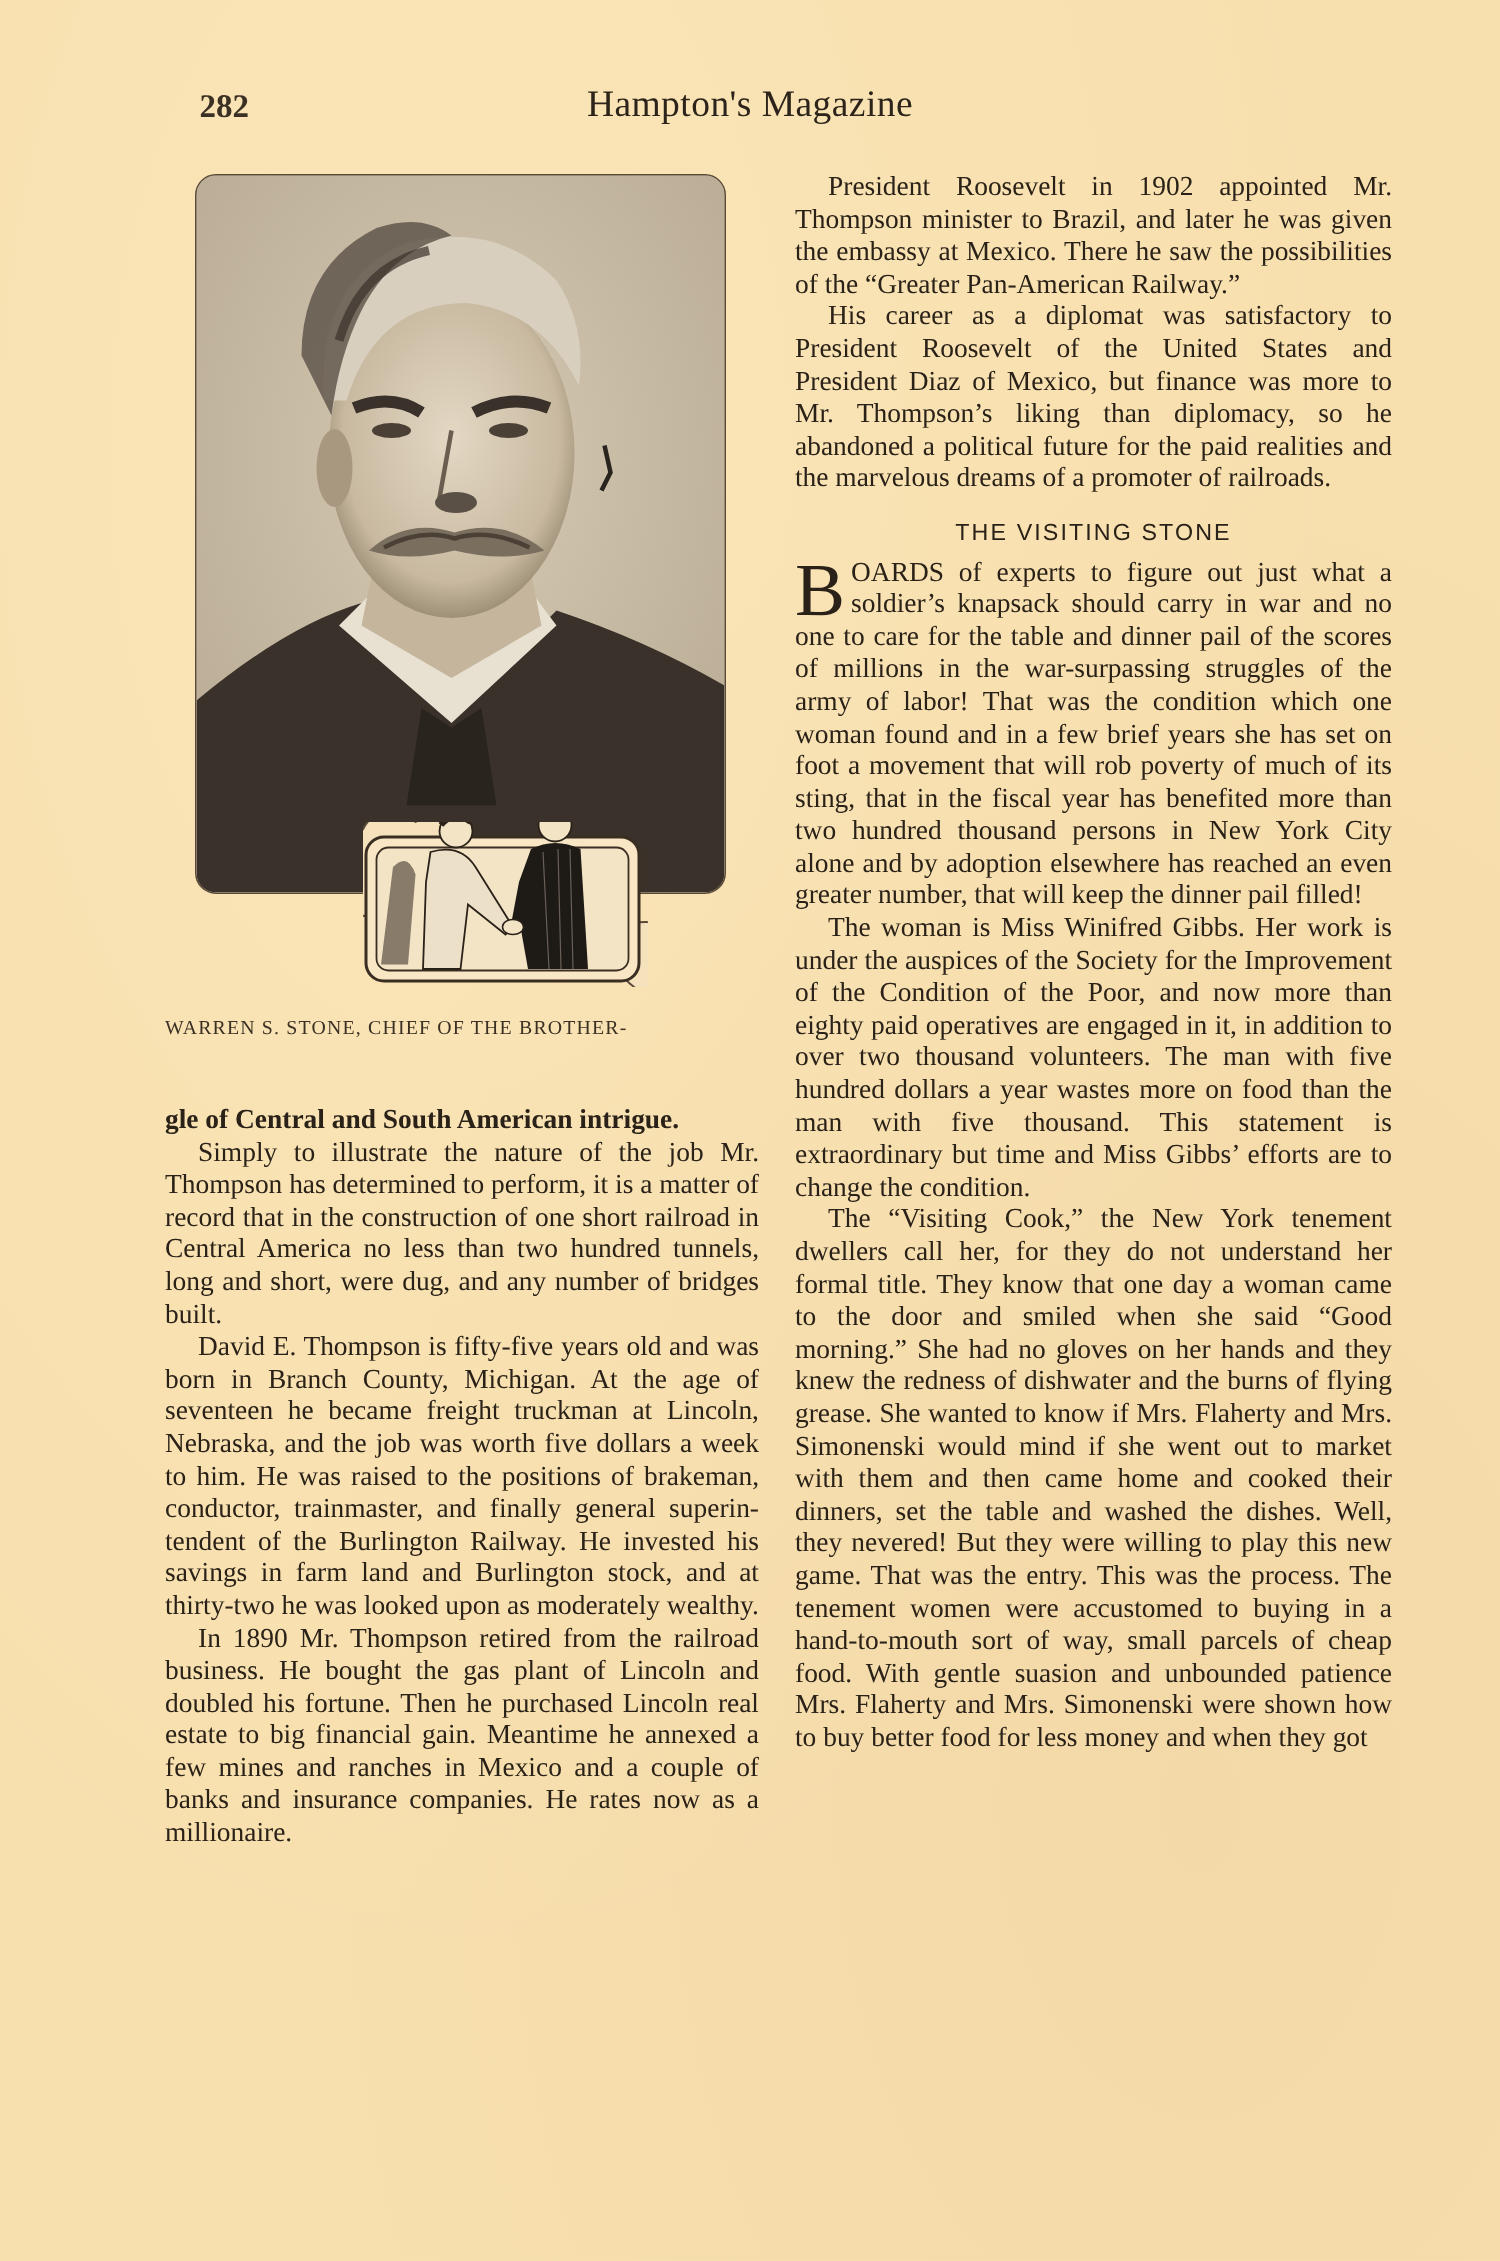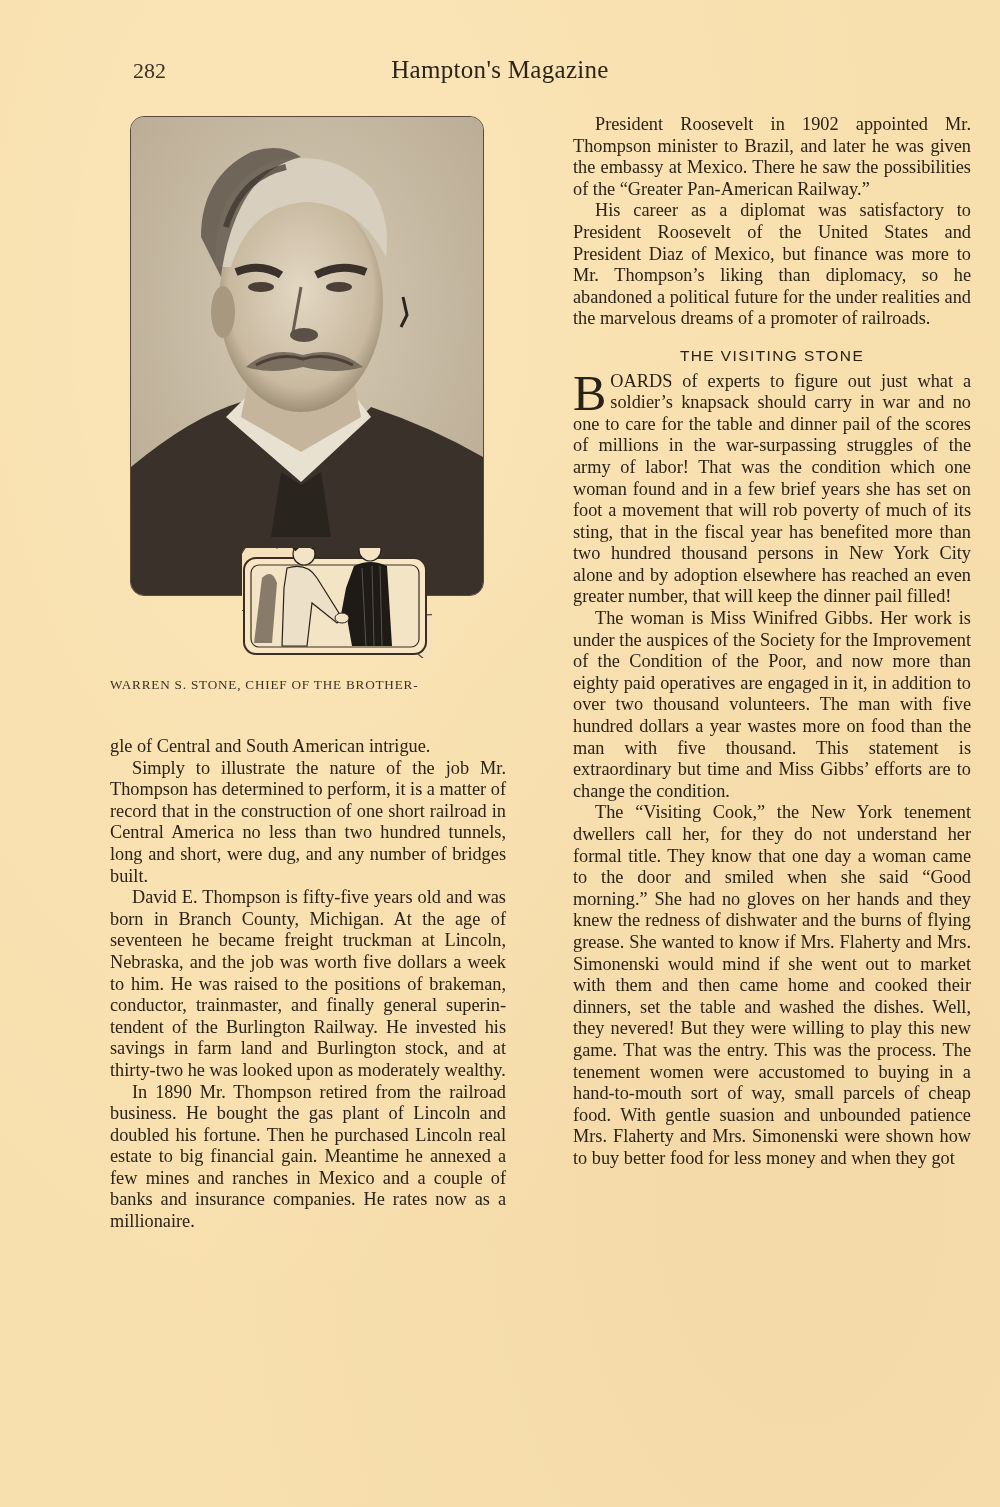--- a/index.html
+++ b/index.html
@@ -8,31 +8,31 @@
     background: #f8dfae;
     background-image:
       radial-gradient(ellipse at 30% 20%, rgba(255,240,200,0.35), transparent 60%),
       radial-gradient(ellipse at 80% 80%, rgba(230,200,150,0.25), transparent 55%);
     font-family: "Liberation Serif", "DejaVu Serif", serif;
     color: #2a2218;
     position: relative;
   }
   .page-number {
     position: absolute; left: 133px; top: 58px;
-    font-size: 22px; color: #3a3024; letter-spacing: 0px;
+    font-size: 22px; color: #3a3024; letter-spacing: 0px; font-weight: bold;
   }
   .running-head {
     position: absolute; left: 0; width: 1000px; top: 56px;
     text-align: center; font-size: 25px; color: #2c241a; letter-spacing: 0.3px;
   }
   .col { position: absolute; width: 410px; font-size: 18.3px; line-height: 21.6px; text-align: justify; }
   .col-left { left: 110px; top: 736px; width: 396px; }
-  .col-right { left: 530px; top: 114px; width: 398px; margin-left: 43px; }
+  .col-right { left: 530px; top: 114px; width: 398px; }
   .col p { margin: 0; text-indent: 22px; hyphens: manual; }
-  .col p.noindent { text-indent: 0; }
+  .col p.noindent { text-indent: 0; font-weight: bold; }
   .section-head {
     text-align: center; font-family: "Liberation Sans", "DejaVu Sans", sans-serif;
     font-size: 15.5px; letter-spacing: 1.4px; margin: 15px 0 4px 0; color: #2a2218;
   }
   .dropcap-para { text-indent: 0 !important; }
   .dropcap {
     float: left; font-size: 50px; line-height: 40px; margin: 2px 4px 0 0;
     color: #2a2218;
   }
 
@@ -135,18 +135,18 @@
 
 <div class="col col-left">
   <p class="noindent">gle of Central and South American in­trigue.</p>
   <p>Simply to illustrate the nature of the job Mr. Thompson has determined to perform, it is a matter of record that in the construction of one short railroad in Central America no less than two hundred tunnels, long and short, were dug, and any number of bridges built.</p>
   <p>David E. Thompson is fifty-five years old and was born in Branch County, Michigan. At the age of seventeen he became freight truckman at Lincoln, Nebraska, and the job was worth five dollars a week to him. He was raised to the positions of brakeman, conduc­tor, trainmaster, and finally general superin­tendent of the Burlington Railway. He in­vested his savings in farm land and Burlington stock, and at thirty-two he was looked upon as moderately wealthy.</p>
   <p>In 1890 Mr. Thompson retired from the railroad business. He bought the gas plant of Lincoln and doubled his fortune. Then he purchased Lincoln real estate to big finan­cial gain. Meantime he annexed a few mines and ranches in Mexico and a couple of banks and insurance companies. He rates now as a millionaire.</p>
 </div>
 
 <div class="col col-right">
   <p>President Roosevelt in 1902 appointed Mr. Thompson minister to Brazil, and later he was given the embassy at Mexico. There he saw the possibilities of the “Greater Pan-American Railway.”</p>
-  <p>His career as a diplomat was satisfactory to President Roosevelt of the United States and President Diaz of Mexico, but finance was more to Mr. Thompson’s liking than diplomacy, so he abandoned a political future for the under realities and the marvelous dreams of a promoter of railroads.</p>
+  <p>His career as a diplomat was satisfactory to President Roosevelt of the United States and President Diaz of Mexico, but finance was more to Mr. Thompson’s liking than diplomacy, so he abandoned a political future for the paid realities and the marvelous dreams of a promoter of railroads.</p>
   <div class="section-head">THE VISITING STONE</div>
   <p class="dropcap-para"><span class="dropcap">B</span><span>OARDS of experts to figure out just what a soldier’s knapsack should carry in war and no one to care for the table and dinner pail of the scores of millions in the war-sur­passing struggles of the army of labor! That was the condition which one woman found and in a few brief years she has set on foot a movement that will rob poverty of much of its sting, that in the fiscal year has benefited more than two hundred thousand persons in New York City alone and by adoption else­where has reached an even greater number, that will keep the dinner pail filled!</span></p>
   <p>The woman is Miss Winifred Gibbs. Her work is under the auspices of the Society for the Improvement of the Condition of the Poor, and now more than eighty paid opera­tives are engaged in it, in addition to over two thousand volunteers. The man with five hundred dollars a year wastes more on food than the man with five thousand. This state­ment is extraordinary but time and Miss Gibbs’ efforts are to change the condition.</p>
   <p>The “Visiting Cook,” the New York tenement dwellers call her, for they do not understand her formal title. They know that one day a woman came to the door and smiled when she said “Good morning.” She had no gloves on her hands and they knew the redness of dishwater and the burns of flying grease. She wanted to know if Mrs. Flah­erty and Mrs. Simonenski would mind if she went out to market with them and then came home and cooked their dinners, set the table and washed the dishes. Well, they nevered! But they were willing to play this new game. That was the entry. This was the process. The tenement women were accustomed to buying in a hand-to-mouth sort of way, small parcels of cheap food. With gentle suasion and unbounded patience Mrs. Flaherty and Mrs. Simonenski were shown how to buy bet­ter food for less money and when they got</p>
 </div>
 
 </body></html>

